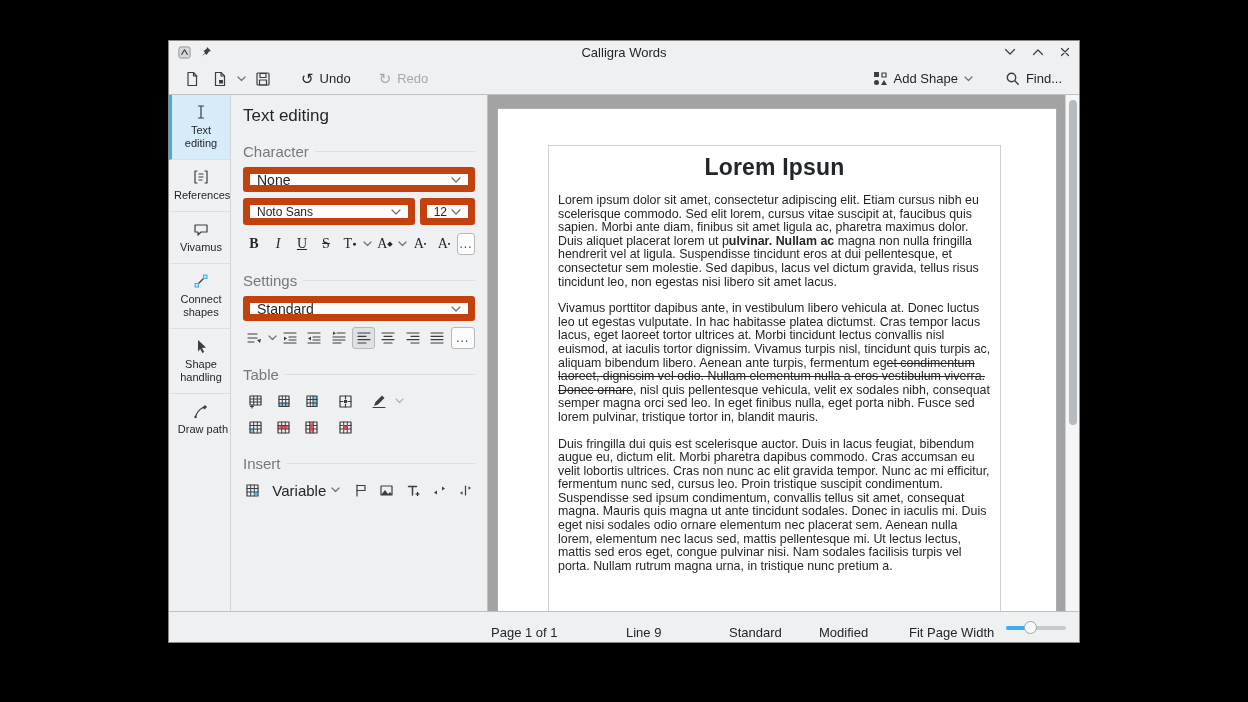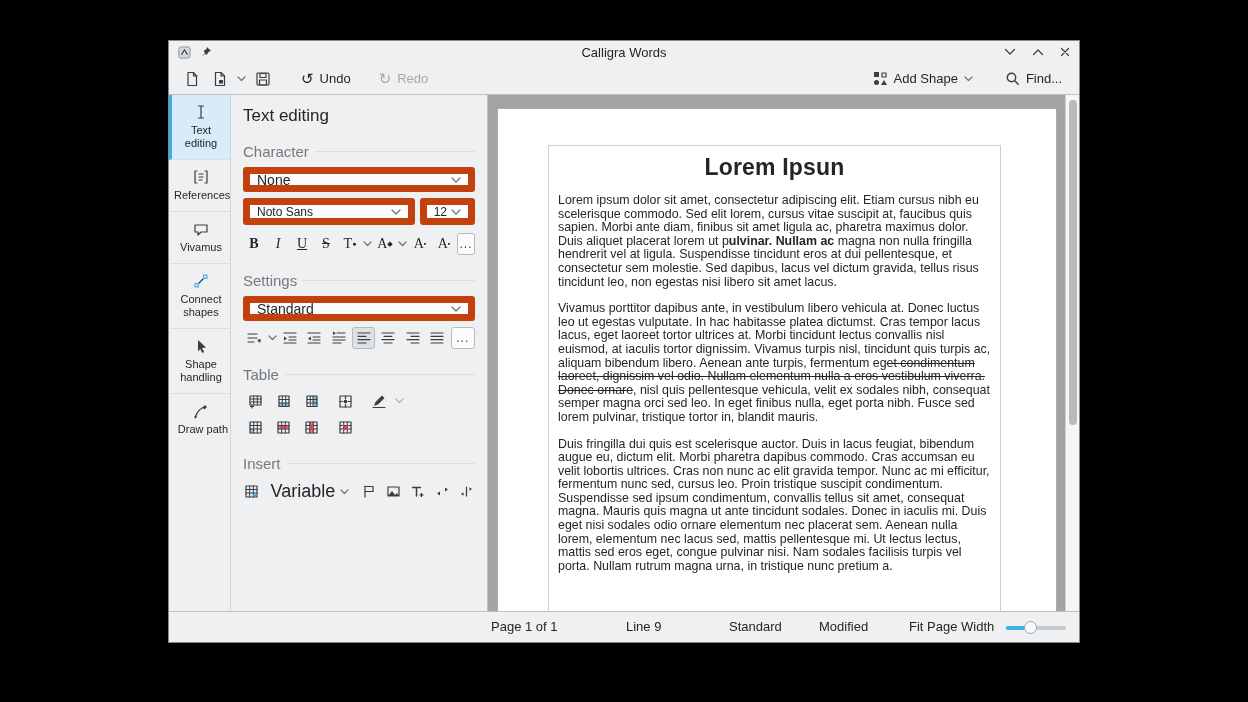--- a/index.html
+++ b/index.html
@@ -53,39 +53,39 @@
   .fmt-btn{min-width:22px;height:22px;display:flex;align-items:center;justify-content:center;border-radius:3px;
     font-family:"Liberation Serif",serif;font-size:14px;font-weight:bold;}
   .fmt-btn .mark{font-size:7px;}
   .more-btn{margin-left:auto;width:26px;height:22px;border:1px solid #b6babd;border-radius:3px;background:#fcfcfc;
     display:flex;align-items:center;justify-content:center;font-size:12px;letter-spacing:1px;color:#3b3e40;}
   .ali-btn{width:24px;height:22px;display:flex;align-items:center;justify-content:center;border-radius:3px;border:1px solid transparent;}
   .ali-btn.selected{background:#dfe2e4;border-color:#b6babd;}
   .tbl-btn{width:24px;height:22px;display:flex;align-items:center;justify-content:center;}
   .ins-row{display:flex;align-items:center;gap:8px;}
   .variable-dd{display:flex;align-items:center;gap:5px;padding:2px 3px;}
-  .variable-dd .val{font-size:18px;}
+  .variable-dd .val{font-size:15px;}
 
   
   .docarea{flex:1;display:flex;min-width:0;background:#a3a3a3;}
   .canvas{flex:1;overflow:hidden;position:relative;}
   .page{position:absolute;left:9px;top:13px;width:560px;height:760px;background:#fff;border:1px solid #a9adb1;}
   .textframe{position:absolute;left:50px;top:36px;width:453px;height:700px;border:1px solid #cdd0d3;padding:5px 9px;}
   .doc-h1{font-size:23px;font-weight:bold;text-align:center;margin:3px 0 13px;letter-spacing:.2px;}
   .para{font-size:12.4px;line-height:13.6px;margin:0 0 13px;text-align:left;}
   .run-bold{font-weight:bold;}
   .run-strike{text-decoration:line-through;}
 
   
   .scrollbar{width:14px;flex:0 0 auto;border-left:1px solid #cfd2d4;background:#f5f6f7;position:relative;}
   .thumb{position:absolute;left:3px;top:5px;width:8px;height:325px;border-radius:4px;background:#b7bbbe;}
 
   
   .statusbar{height:31px;flex:0 0 auto;border-top:1px solid #bdc1c3;position:relative;font-size:13px;}
-  .status-item{position:absolute;top:7px;}
+  .status-item{position:absolute;top:13px;}
   .zoom-slider{position:absolute;left:837px;top:9px;width:60px;height:13px;}
   .zs-track{position:absolute;left:0;right:0;top:5px;height:4px;border-radius:2px;background:#c6c9cc;}
   .zs-fill{position:absolute;left:0;top:5px;height:4px;border-radius:2px;background:#3daee9;width:40%;}
   .zs-handle{position:absolute;top:0;width:13px;height:13px;margin-left:-6px;border-radius:50%;background:#f4fafd;border:1px solid #9fa4a7;left:40%;}
 </style>
 </head>
 <body>
 
 <div id="window">
 

